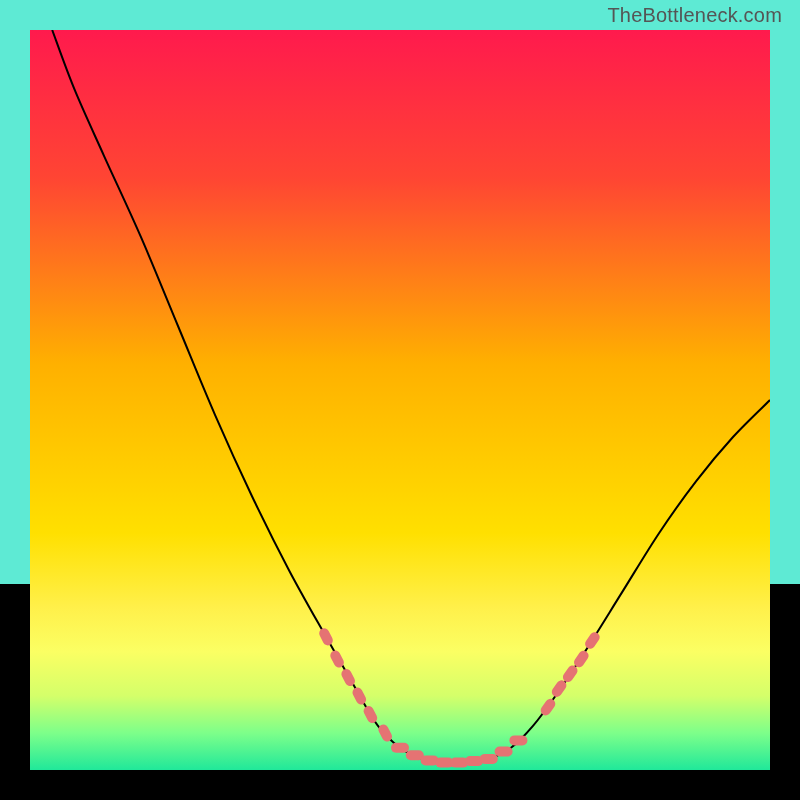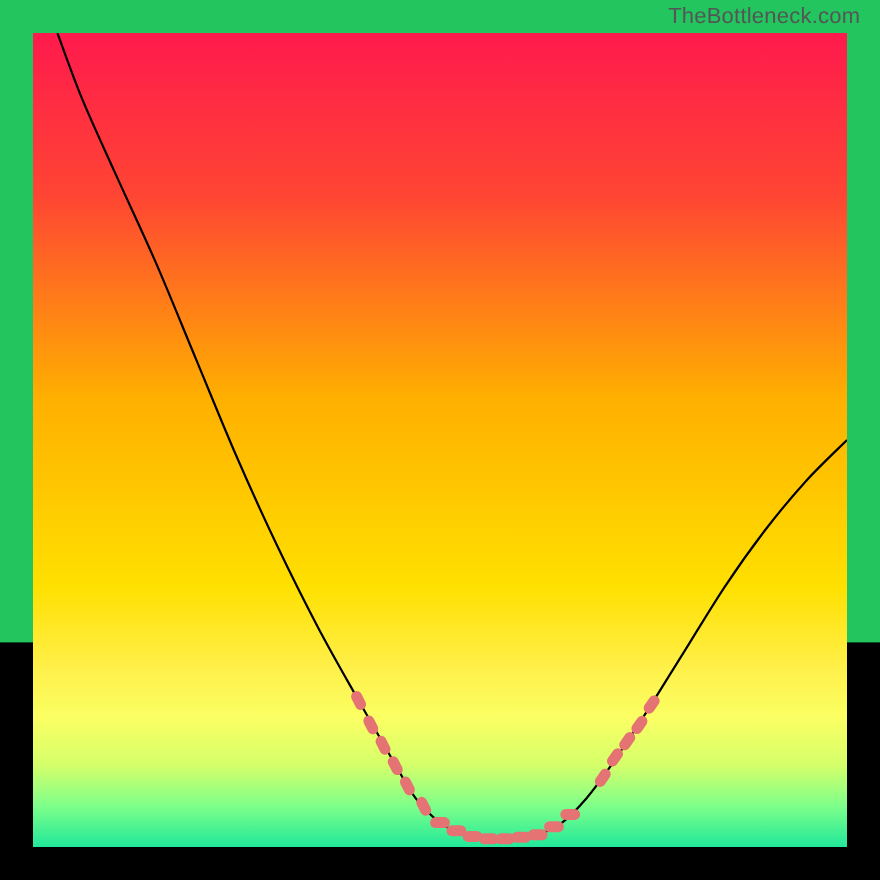--- a/index.html
+++ b/index.html
@@ -8,21 +8,21 @@
     background: #000;
     width: 800px;
     height: 800px;
     overflow: hidden;
     font-family: Arial, sans-serif;
   }
   .container {
     position: relative;
     width: 800px;
     height: 584px;
-    background: #22c55e;
+    background: #5eead4;
   }
   .watermark {
     position: absolute;
     top: 4px;
     right: 18px;
     color: #555;
     font-size: 20px;
     font-weight: 500;
     letter-spacing: 0.2px;
     z-index: 10;

